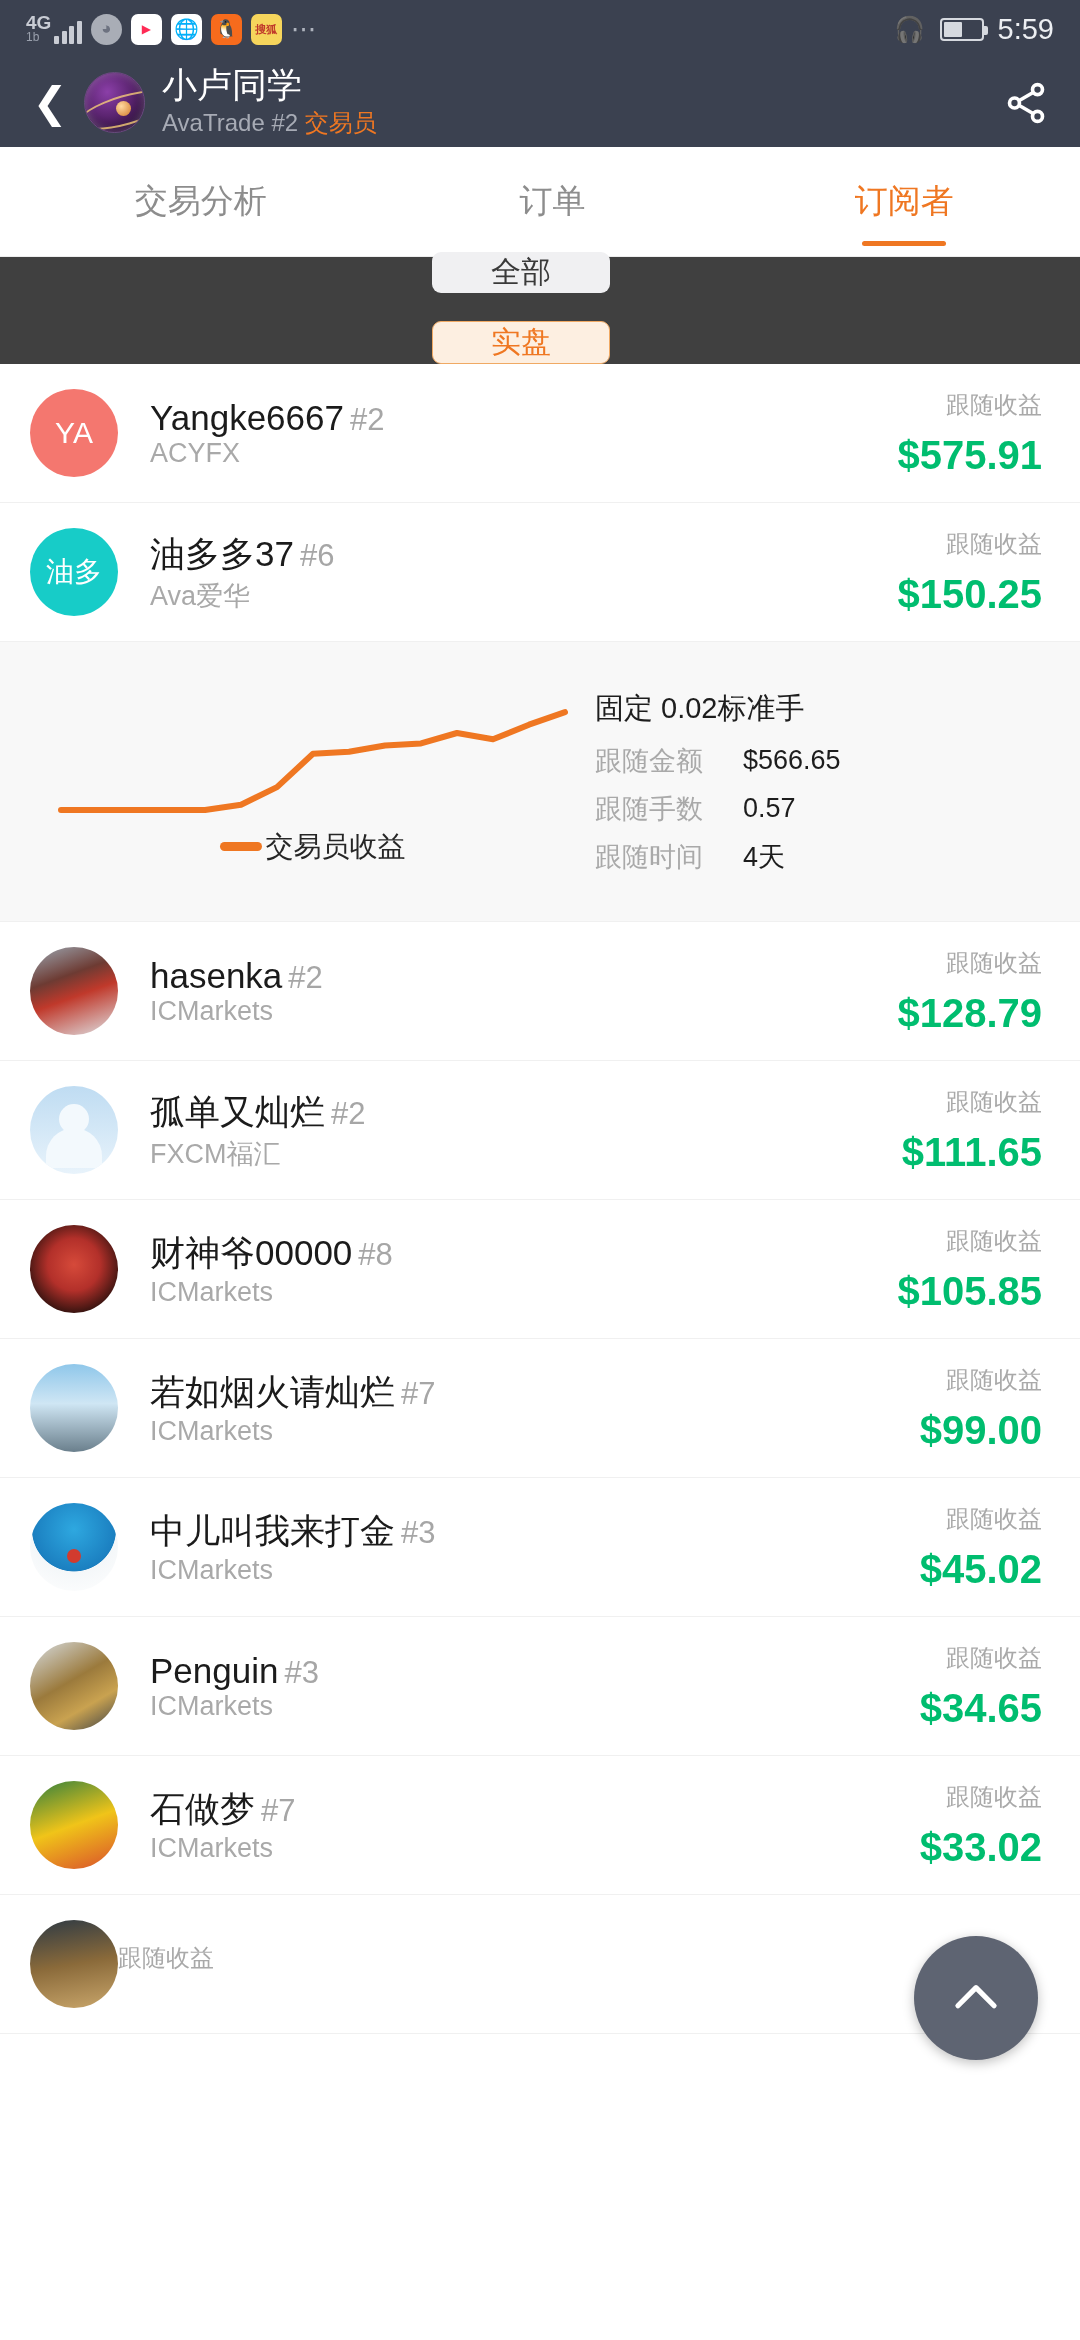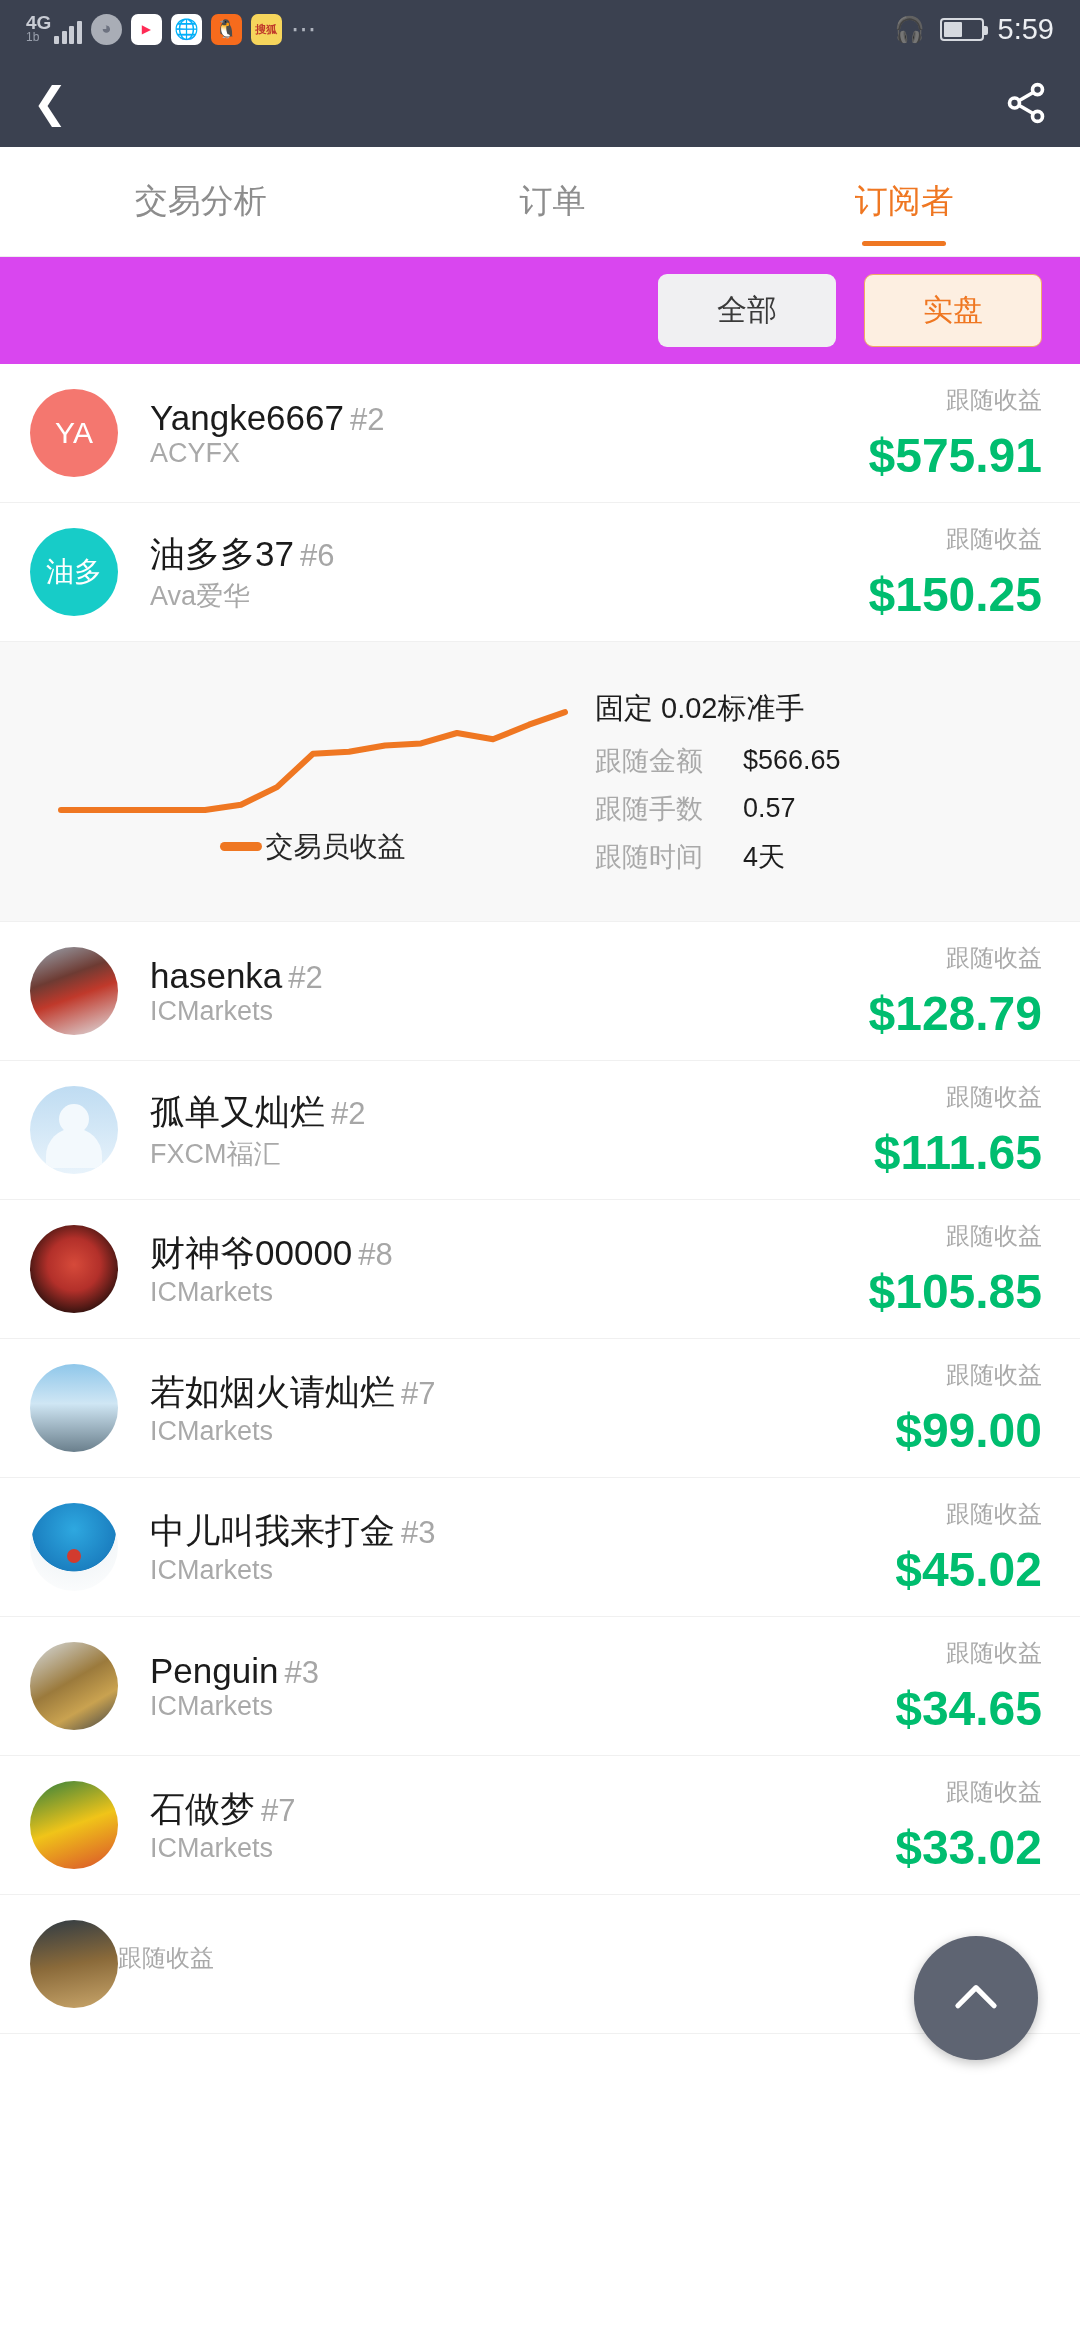--- a/index.html
+++ b/index.html
@@ -70,21 +70,21 @@
   .tabs { height:110px; background:#fff; display:flex; align-items:center;
           border-bottom:1px solid #ededed;padding-left:25px; }
   .tab { flex:1; text-align:center; font-size:33px; color:#8d8d8d; position:relative;
          height:100%; display:flex; align-items:center; justify-content:center; }
   .tab.active { color:#ef7722; }
   .tab.active::after { content:""; position:absolute; bottom:10px; left:50%;
       transform:translateX(-50%); width:84px; height:5px; background:#ef7722; border-radius:3px; }
 
   
   .filters { height:107px; display:flex; align-items:center; justify-content:flex-end;
-             gap:28px; padding-right:38px; background:#d946ef; }
+             gap:28px; padding-right:38px; background:#404040;flex-direction:column; }
   .chip { min-width:178px; height:73px; border-radius:9px; display:flex;
           align-items:center; justify-content:center; font-size:30px; }
   .chip-all { background:#f0f0f2; color:#3a3a3a; }
   .chip-real { background:#fdefe1; color:#ef7722; border:1.5px solid #f0a963; }
 
   
   .list { position:relative; }
   .row { height:139px; display:flex; align-items:center; padding:0 38px 0 30px;
          border-bottom:1px solid #f0f0f0; background:#fff; }
   .avatar { width:88px; height:88px; border-radius:50%; flex:0 0 88px;
@@ -107,21 +107,21 @@
   .av-bull { background:linear-gradient(150deg,#d8dee3 0%,#9b7a3c 45%,#c9a250 70%,#3b4047 100%); }
   .av-game { background:linear-gradient(160deg,#2f7f3e 0%,#f0c419 50%,#d94f2b 100%); }
   .av-temple{ background:linear-gradient(170deg,#2e3a44 0%,#8a6a3a 50%,#c9a66b 100%); }
 
   .rmain { margin-left:32px; display:flex; flex-direction:column; flex:1; min-width:0;justify-content:flex-end; }
   .rname { font-size:35px; color:#1b1b1b; white-space:nowrap; }
   .rname .num { color:#a6a6a6; font-size:31px; margin-left:6px; }
   .rbroker { font-size:27px; color:#a9a9a9; }
   .rright { display:flex; flex-direction:column; align-items:flex-end; gap:12px; flex:0 0 auto; }
   .rlabel { font-size:24px; color:#a9a9a9; }
-  .rprofit { font-size:48px; font-weight:700; color:#00bd6f; }
+  .rprofit { font-size:40px; font-weight:700; color:#00bd6f; }
 
   
   .detail { background:#f8f8f8; height:280px; display:flex; align-items:center;
             padding:0 40px 0 0; border-bottom:1px solid #f0f0f0; }
   .chartbox { width:585px; padding-left:40px; display:flex; flex-direction:column;
               align-items:center; gap:10px; }
   .legend { display:flex; align-items:center; gap:4px; }
   .legend .lmark { width:42px; height:9px; background:#ef7722; border-radius:5px; }
   .legend .ltext { font-size:28px; color:#262626; }
   .stats { flex:1; display:flex; flex-direction:column; gap:12px; padding-left:10px; }
@@ -166,20 +166,31 @@
       <span class="headset">🎧</span>
       <span class="batt">
           <i></i>
         </span>
       <span class="clock">5:59</span>
     </div>
   </div>
 
   <div class="apphead">
     <div class="back">❮</div>
+    <div class="trader">
+      <div class="tavatar"></div>
+      <div class="tmeta">
+        <div class="tname">小卢同学</div>
+        <div class="tsub">
+          <span>AvaTrade</span>
+          <span>#2</span>
+          <span class="role">交易员</span>
+        </div>
+      </div>
+    </div>
     <div class="share">
       <svg viewBox="0 0 24 24" width="46" height="46" fill="none" stroke="#ffffff" stroke-width="1.9">
         <circle cx="18" cy="5" r="2.6"></circle>
           <circle cx="6" cy="12" r="2.6"></circle>
           <circle cx="18" cy="19" r="2.6"></circle>
         <line x1="8.3" y1="10.8" x2="15.7" y2="6.5"></line>
           <line x1="8.3" y1="13.2" x2="15.7" y2="17.5"></line>
       </svg>
     </div>
   </div>

